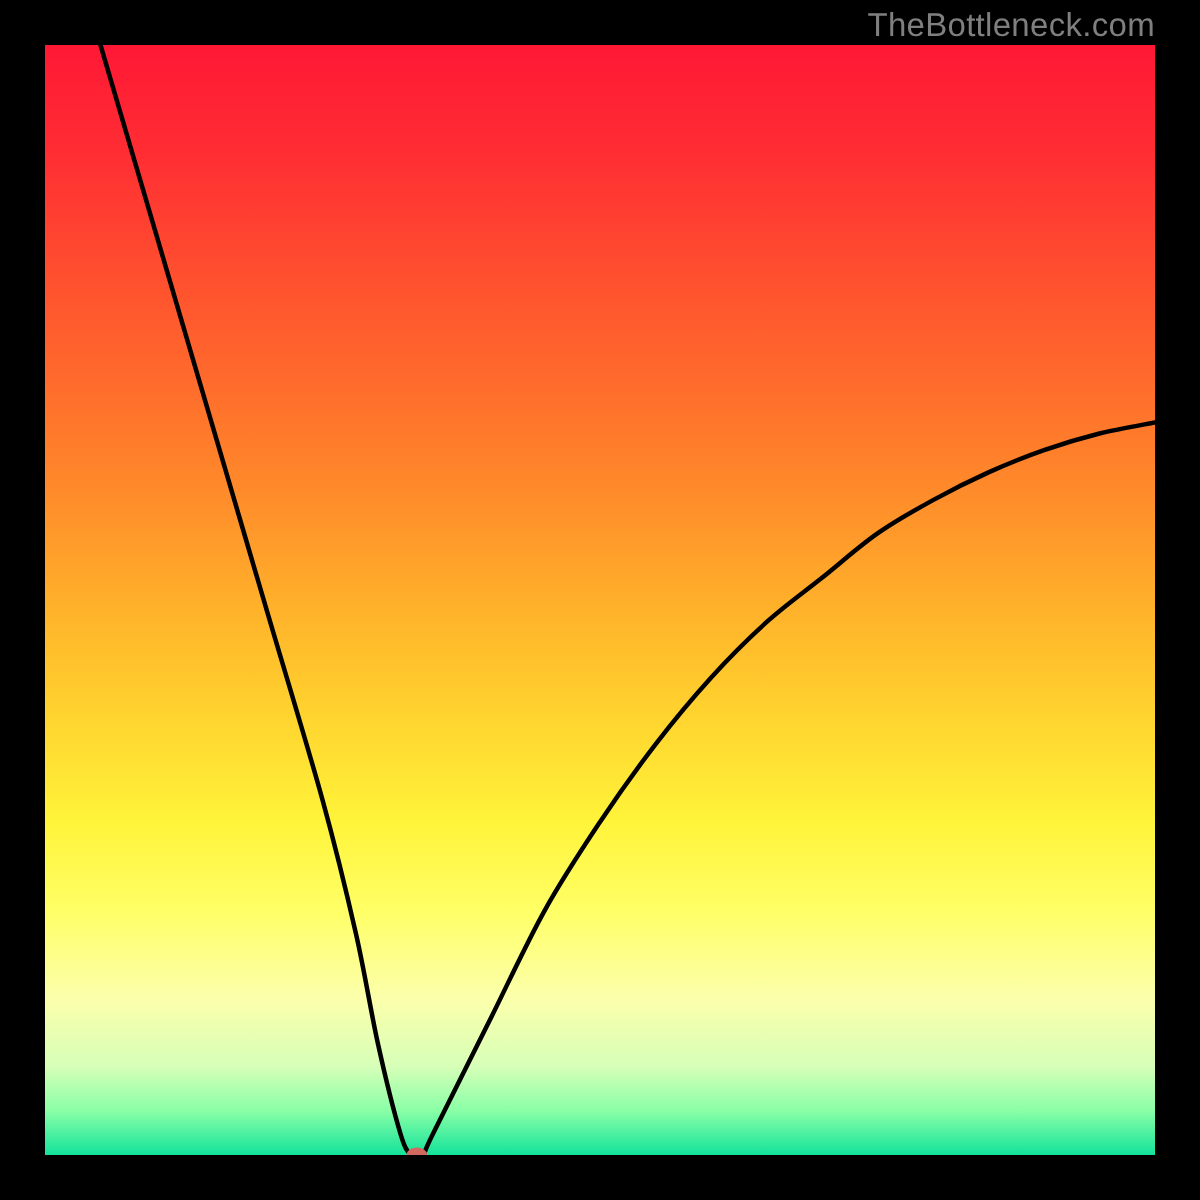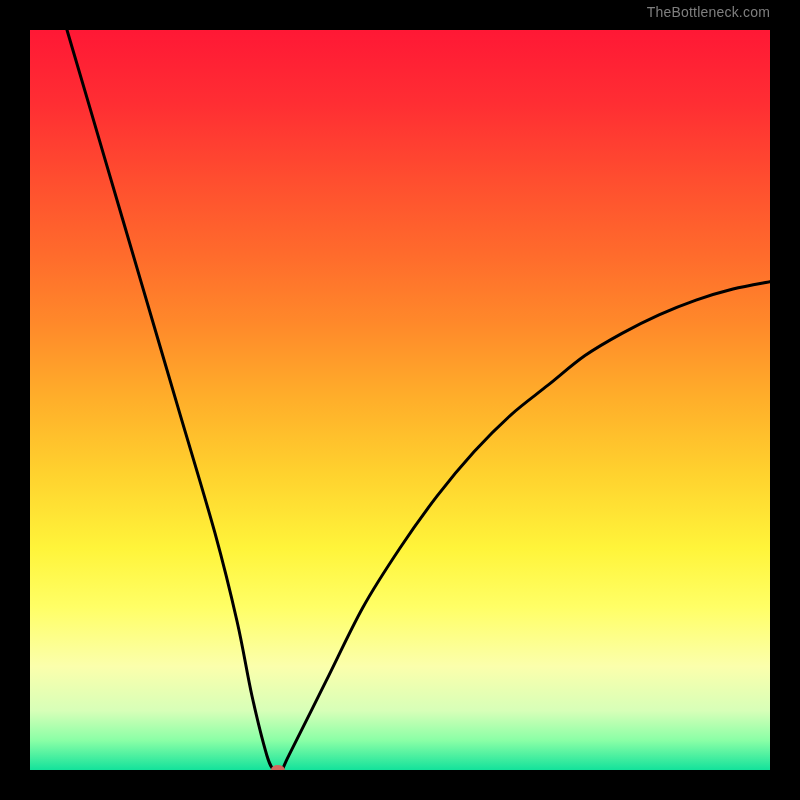--- a/index.html
+++ b/index.html
@@ -22,21 +22,21 @@
     left: 30px;
     top: 30px;
     width: 740px;
     height: 740px;
   }
   .attribution {
     position: absolute;
     top: 4px;
     right: 30px;
     color: #7f7f7f;
-    font-size: 14px;
+    font-size: 22px;
     font-weight: 500;
     letter-spacing: 0.2px;
   }
 </style>
 </head>
 <body>
 
 <div class="stage">
   <div class="attribution">TheBottleneck.com</div>
 

